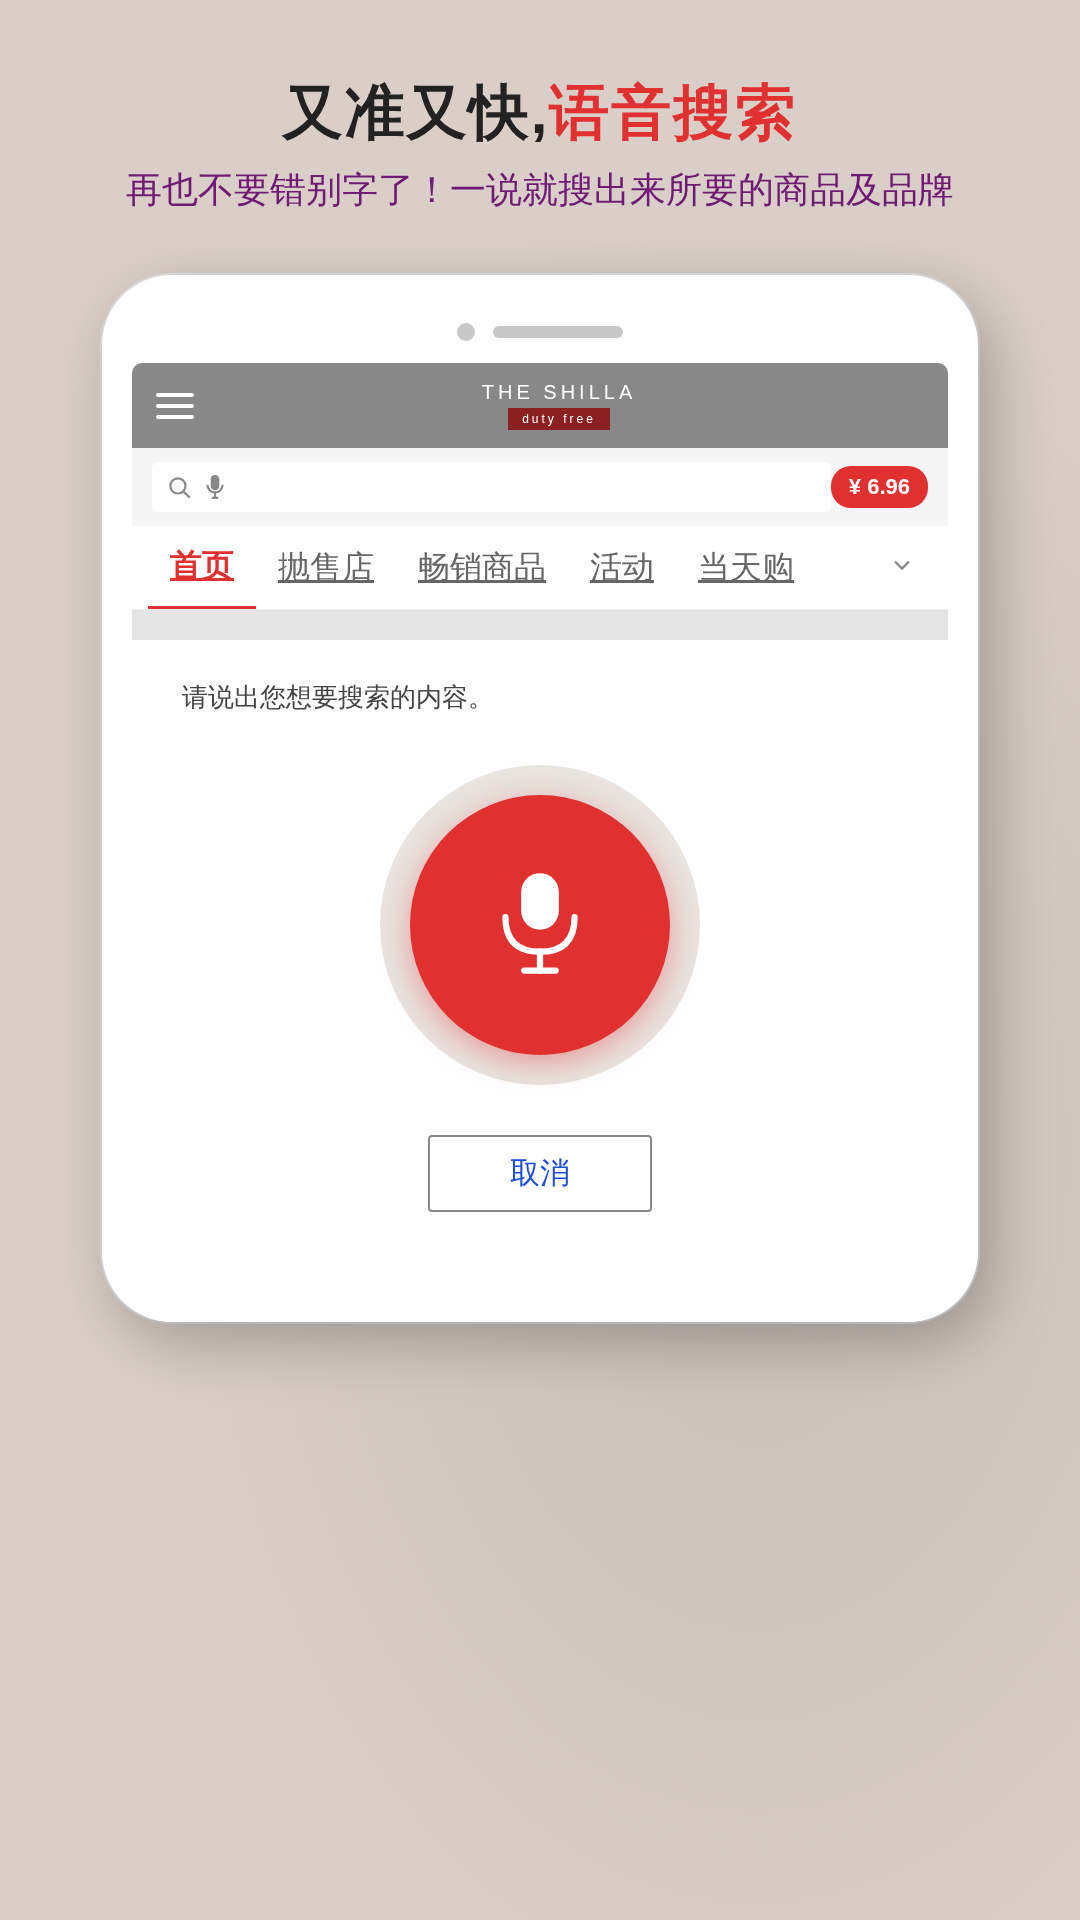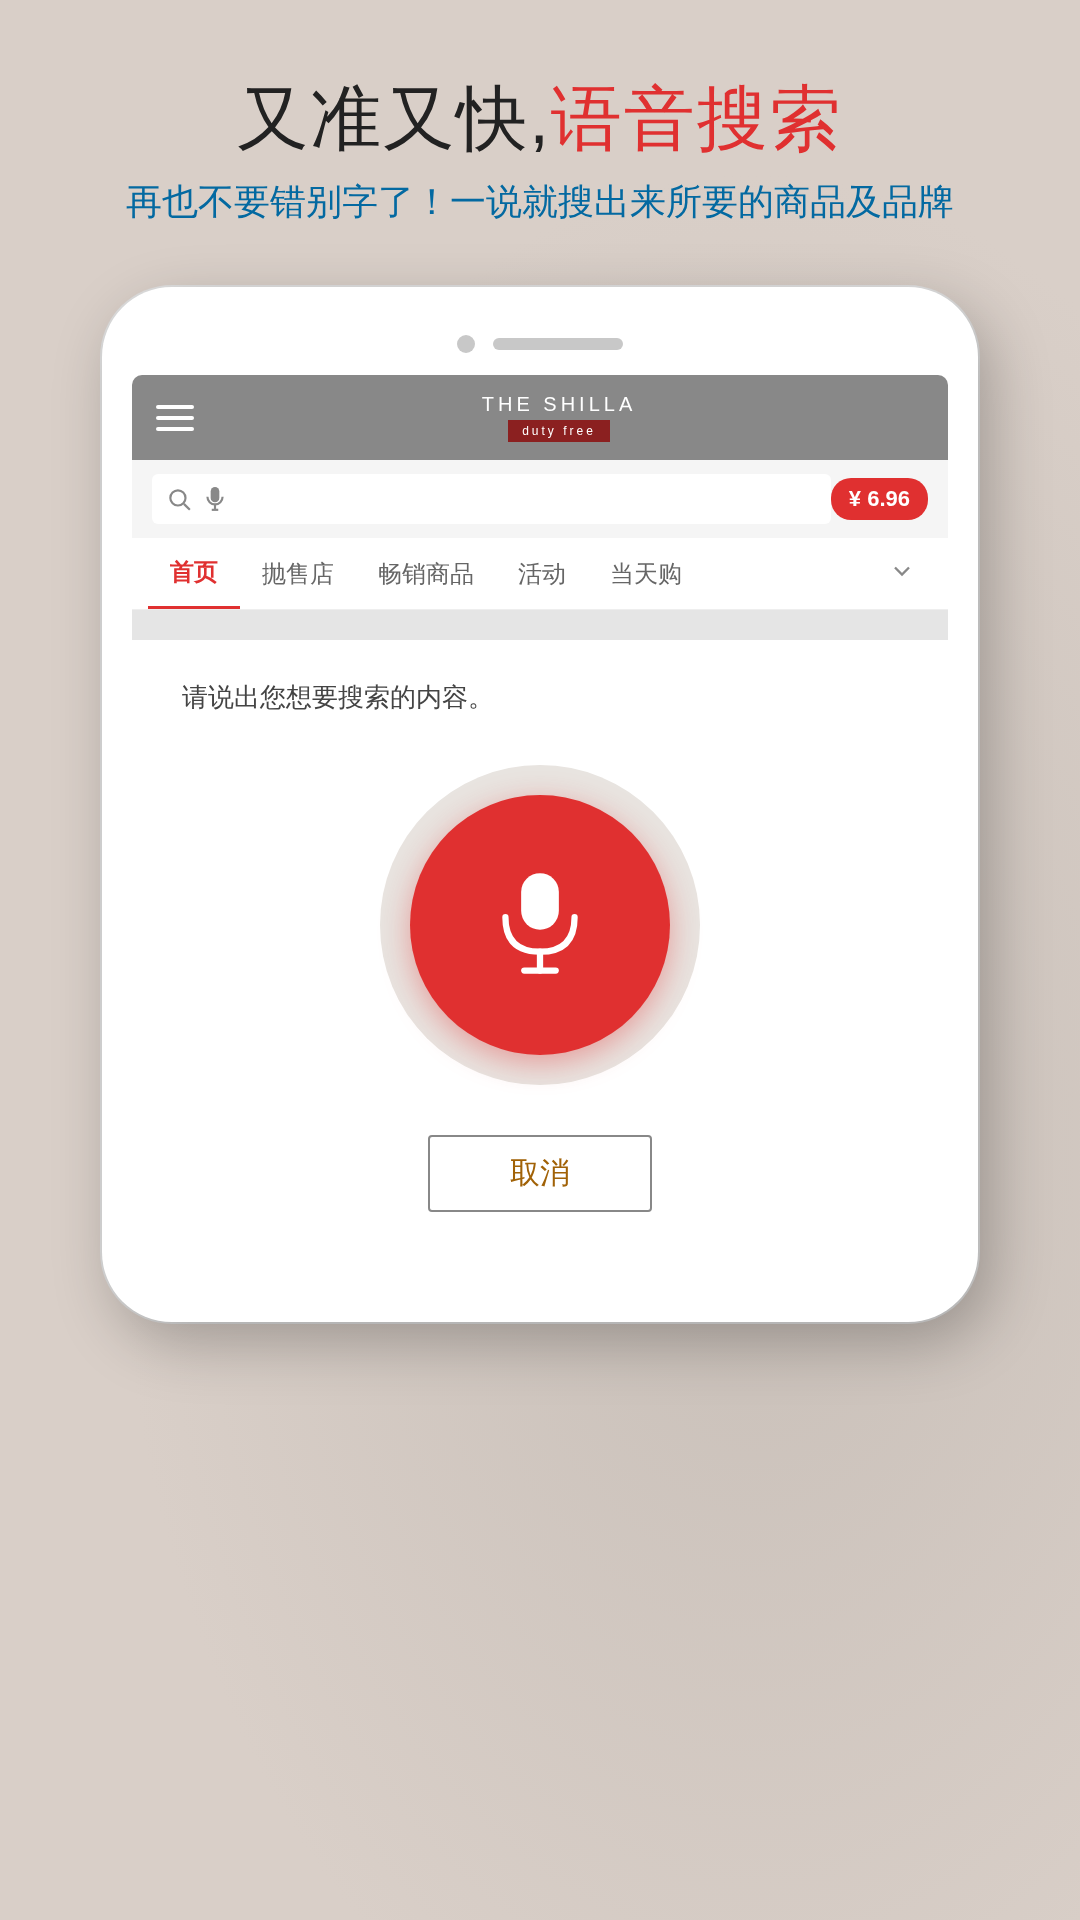--- a/index.html
+++ b/index.html
@@ -31,34 +31,34 @@
       padding-top: 80px;
     }
 
     
     .header-section {
       text-align: center;
       margin-bottom: 60px;
     }
 
     .title-line {
-      font-size: 71px;
-      font-weight: 400;
+      font-size: 60px;
+      font-weight: 700;
       color: #222;
       line-height: 1.1;
       letter-spacing: 2px;
     }
 
     .title-highlight {
       color: #e03030;
     }
 
     .subtitle-line {
       font-size: 36px;
-      color: #0369a1;
+      color: #701a75;
       margin-top: 20px;
       font-weight: 400;
     }
 
     
     .phone-frame {
       width: 876px;
       background: #fff;
       border-radius: 70px;
       box-shadow: 12px 20px 60px rgba(0,0,0,0.25), 0 0 0 2px #e0e0e0;
@@ -192,24 +192,25 @@
     .nav-tabs {
       display: flex;
       align-items: center;
       padding: 0 16px;
       background: #fff;
       border-bottom: 1px solid #eee;
     }
 
     .nav-tab {
       padding: 18px 22px;
-      font-size: 24px;
+      font-size: 32px;
       color: #666;
       cursor: pointer;
       white-space: nowrap;
+      text-decoration: underline;
     }
 
     .nav-tab.active {
       color: #e03030;
       border-bottom: 3px solid #e03030;
       font-weight: 600;
     }
 
     .nav-more {
       margin-left: auto;
@@ -308,21 +309,21 @@
       display: flex;
       justify-content: center;
       margin-top: 30px;
     }
 
     .cancel-btn {
       border: 2px solid #888;
       background: #fff;
       padding: 16px 80px;
       font-size: 30px;
-      color: #a16207;
+      color: #1d4ed8;
       cursor: pointer;
       border-radius: 4px;
     }
   </style>
 </head>
 <body>
 
 <div class="page-wrapper">
 
   <div class="header-section">

